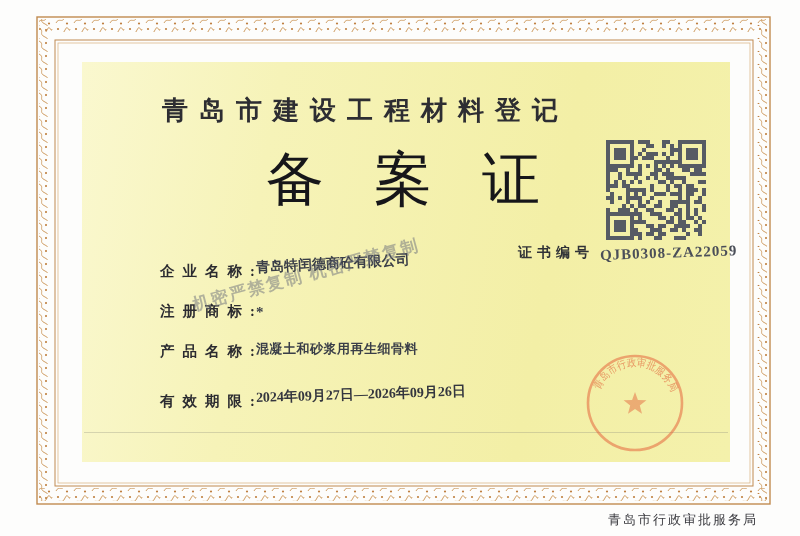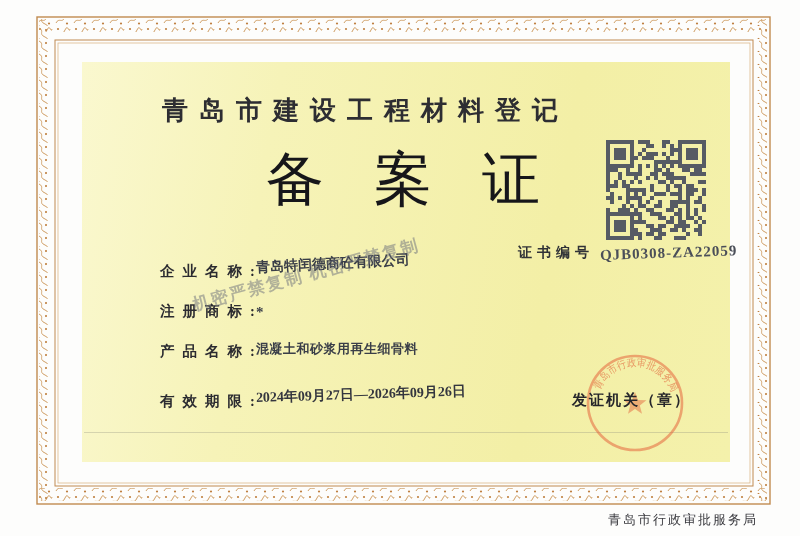--- a/index.html
+++ b/index.html
@@ -417,16 +417,15 @@
   <svg id="seal" class="abs" width="120" height="120" viewBox="0 0 120 120">
     <defs>
       <path id="sealArc" d="M24.7 47 A38 38 0 0 1 95.3 47" fill="none"></path>
     </defs>
     <circle cx="60" cy="60" r="47" fill="none" stroke="rgba(228,88,50,0.5)" stroke-width="2.6"></circle>
     <text font-size="10.5" fill="rgba(222,78,42,0.55)" font-family="'Liberation Serif','DejaVu Serif',serif">
       <textPath href="#sealArc" startOffset="0" textLength="93" lengthAdjust="spacingAndGlyphs">青岛市行政审批服务局</textPath>
     </text>
     <polygon points="60,49 57.1,57 48.6,57.3 55.2,62.6 53,70.7 60,66 67,70.7 64.8,62.6 71.4,57.3 62.9,57" fill="rgba(226,88,50,0.45)"></polygon>
   </svg>
-  <div id="issuer" class="abs">发证机关（章）</div>
 
   <div id="footer" class="abs">青岛市行政审批服务局</div>
 </div>
 
 </body></html>

